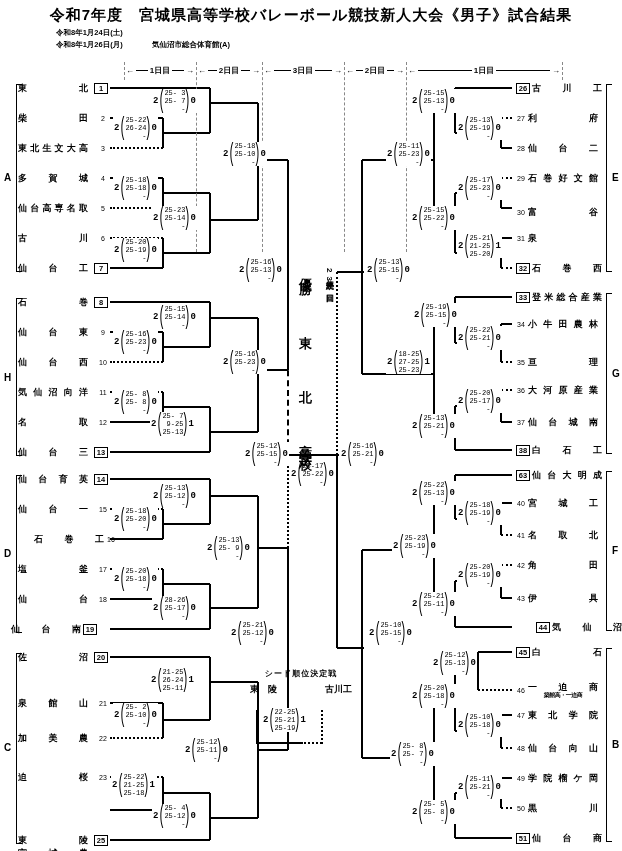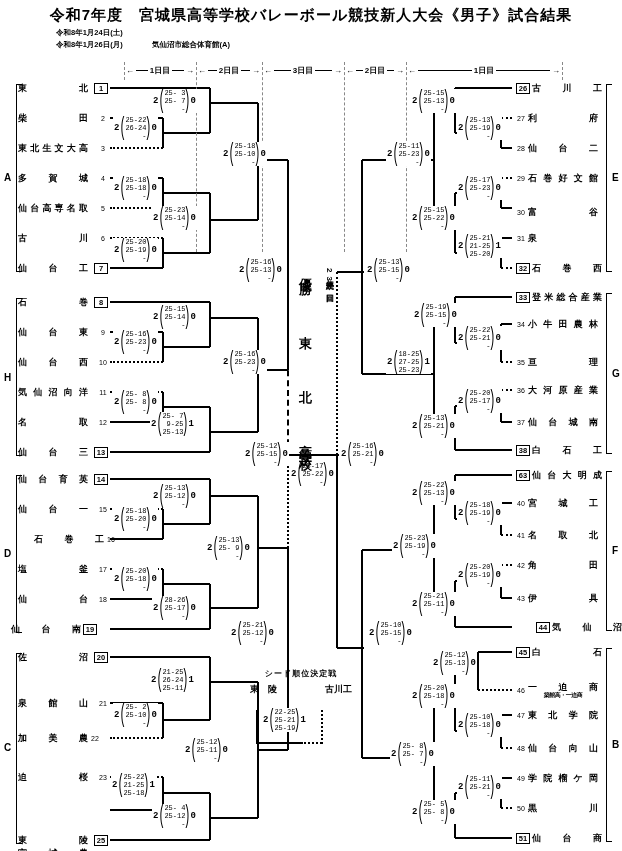--- a/index.html
+++ b/index.html
@@ -808,21 +808,21 @@
         <div class="tname">佐沼</div>
       </span>
       <span class="tnum seed">20</span>
     </div>
     <div class="team" style="left: 18px; top: 697px; width: 92px; justify-content: space-between;">
       <span>
         <div class="tname">泉館山</div>
       </span>
       <span class="tnum">21</span>
     </div>
-    <div class="team" style="left: 18px; top: 732px; width: 92px; ">
+    <div class="team" style="left: 18px; top: 732px; width: 92px; justify-content: space-between;">
       <span>
         <div class="tname">加美農</div>
       </span>
       <span class="tnum">22</span>
     </div>
     <div class="team" style="left: 18px; top: 771px; width: 92px; justify-content: space-between;">
       <span>
         <div class="tname">迫桜</div>
       </span>
       <span class="tnum">23</span>

